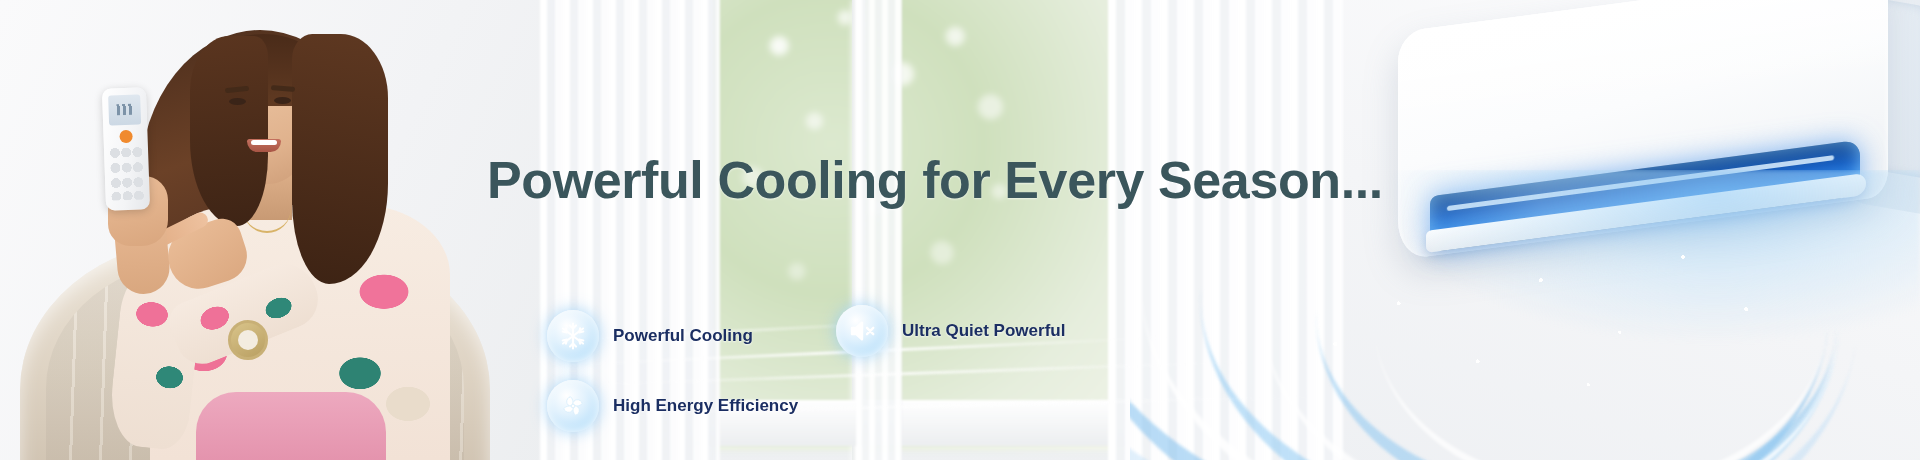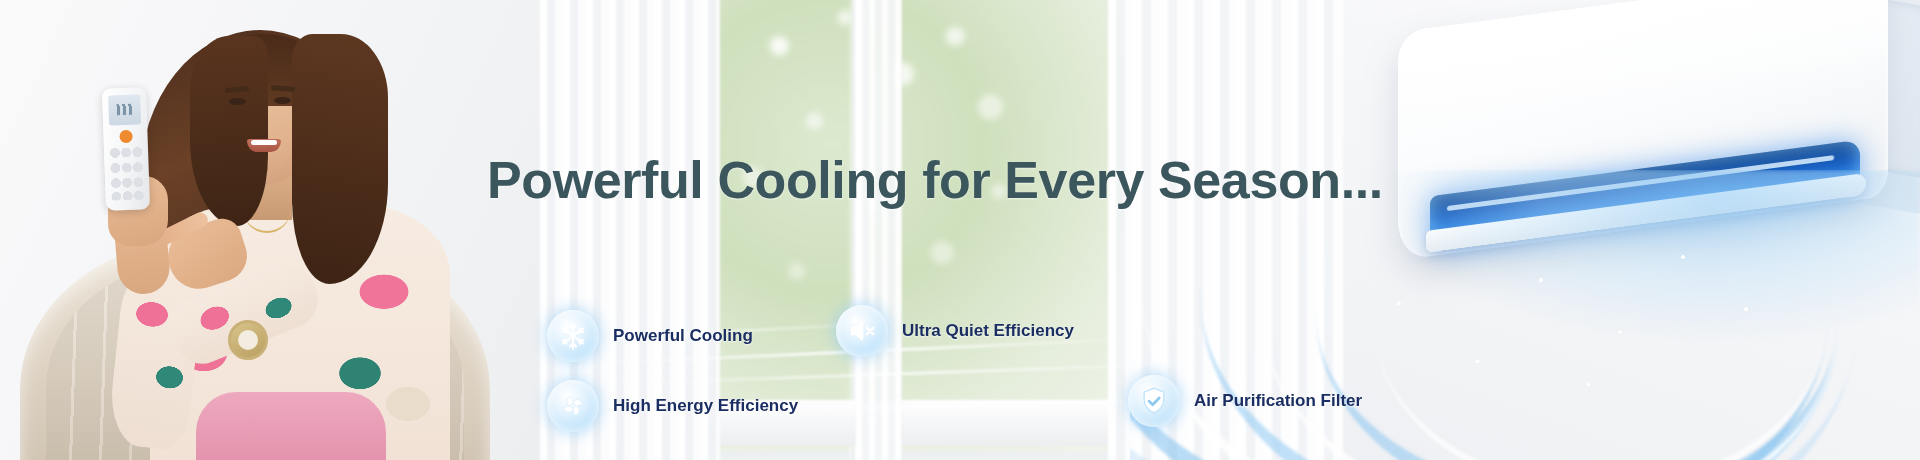--- a/index.html
+++ b/index.html
@@ -510,27 +510,18 @@
     <span class="feat-label">Powerful Cooling</span>
   </div>
 
   <div class="feature f-quiet">
     <span class="feat-icon">
       <svg width="30" height="30" viewBox="0 0 24 24" fill="none" stroke="#ffffff" stroke-width="1.9" stroke-linecap="round" stroke-linejoin="round">
         <path d="M4 9.5h3.4L12 5.4v13.2L7.4 14.5H4z" fill="#ffffff"></path>
         <path d="M16 9.5l5 5M21 9.5l-5 5"></path>
       </svg>
     </span>
-    <span class="feat-label">Ultra Quiet Efficiency</span>
-  </div>
-
-
-  <div class="feature f-air">
-    <span class="feat-icon">
-      <svg width="32" height="32" viewBox="0 0 24 24" fill="#ffffff" stroke="#bfe3fb" stroke-width="1">
-        <path d="M12 2.4 4.6 5.4v5.5c0 4.4 3.1 8.5 7.4 10 4.3-1.5 7.4-5.6 7.4-10V5.4z"></path>
-        <path d="M8.3 12.1 11 14.8l4.9-5" fill="none" stroke="#8ec9ef" stroke-width="2.1" stroke-linecap="round" stroke-linejoin="round"></path>
-      </svg>
-    </span>
-    <span class="feat-label">Air Purification Filter</span>
-  </div>
+    <span class="feat-label">Ultra Quiet Powerful</span>
+  </div>
+
+
 
 </div>
 
 </body></html>

